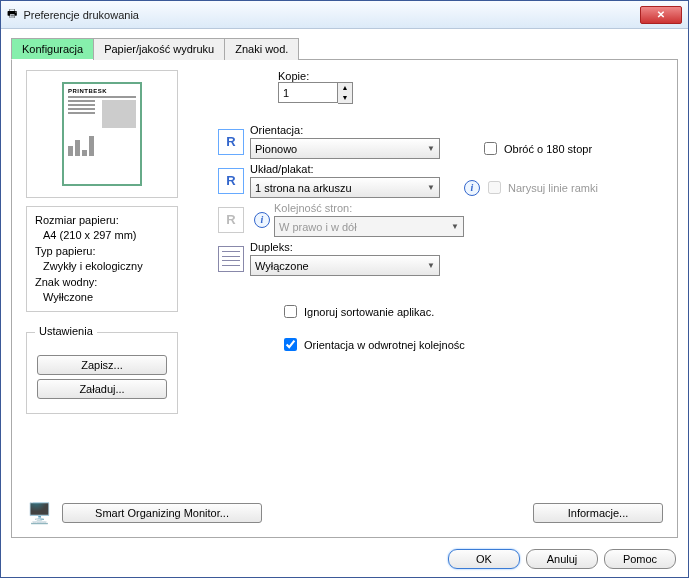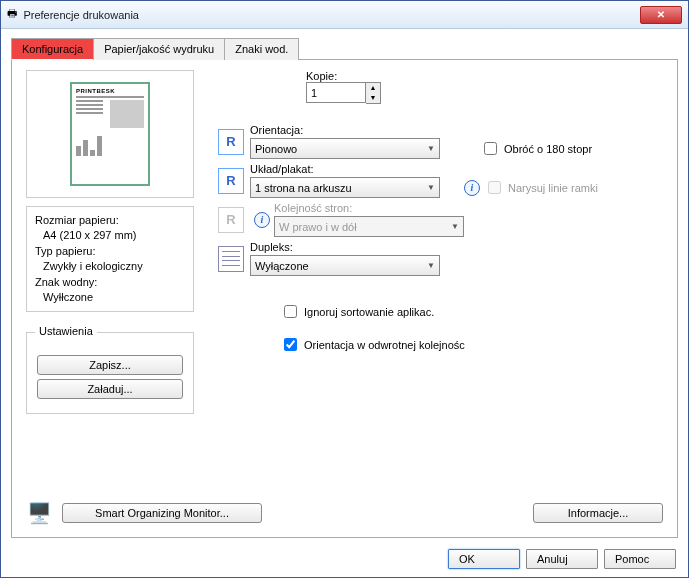--- a/index.html
+++ b/index.html
@@ -4,23 +4,23 @@
 <style>
   * { box-sizing: border-box; font-family: "Segoe UI", Tahoma, sans-serif; font-size: 11px; }
   body { margin: 0; background: #fff; }
   .window { width: 689px; height: 578px; border: 1px solid #3b5998; background: #fff; position: relative; }
   .titlebar { height: 28px; background: linear-gradient(#f8fbff,#dceaf8); display: flex; align-items: center; padding: 0 6px; border-bottom: 1px solid #b8c8db; }
   .titlebar .title { margin-left: 6px; color: #1a1a1a; flex: 1; }
   .close-btn { width: 42px; height: 18px; background: linear-gradient(#e88,#c33); border: 1px solid #a22; border-radius: 2px; color: #fff; display: flex; align-items: center; justify-content: center; font-weight: bold; font-size: 10px; }
   .content { padding: 8px 10px; }
   .tabs { display: flex; border-bottom: 1px solid #aaa; margin-bottom: 0; }
   .tab { padding: 4px 10px; border: 1px solid #aaa; border-bottom: none; background: #f0f0f0; margin-right: -1px; position: relative; top: 1px; }
-  .tab.active { background: #ef4444; border-bottom: 1px solid #fff; }
+  .tab.active { background: #86efac; border-bottom: 1px solid #fff; }
   .panel { border: 1px solid #aaa; border-top: none; padding: 10px 14px 10px 14px; height: 478px; position: relative; }
-  .left-col { position: absolute; left: 14px; top: 10px; width: 168px; }
+  .left-col { position: absolute; left: 14px; top: 10px; width: 152px; }
   .preview-box { border: 1px solid #ccc; padding: 8px; height: 128px; display: flex; align-items: center; justify-content: center; }
   .page-thumb { width: 80px; height: 104px; border: 2px solid #6a8; background: #fff; padding: 4px; position: relative; }
   .page-thumb .hdr { font-size: 6px; font-weight: bold; letter-spacing: 0.5px; }
   .page-thumb .line { height: 2px; background: #999; margin: 2px 0; }
   .page-thumb .img { width: 34px; height: 28px; background: #ccc; float: right; margin-left: 2px; }
   .page-thumb .bars { display: flex; align-items: flex-end; gap: 2px; height: 24px; margin-top: 4px; }
   .page-thumb .bars div { width: 5px; background: #999; }
   .info-box { border: 1px solid #ccc; padding: 6px 8px; margin-top: 8px; line-height: 1.4; }
   .settings-group { border: 1px solid #ccc; margin-top: 20px; padding: 18px 10px 10px 10px; position: relative; }
   .settings-group .legend { position: absolute; top: -8px; left: 8px; background: #fff; padding: 0 4px; }
@@ -40,21 +40,21 @@
   .spinner .arrows div { width: 14px; height: 10px; background: #eee; font-size: 7px; text-align: center; line-height: 9px; }
   .chk { display: flex; align-items: center; gap: 4px; }
   .chk input { width: 13px; height: 13px; }
   .chk.disabled { color: #999; }
   .info-icon { width: 16px; height: 16px; border-radius: 50%; border: 1px solid #36c; color: #36c; font-weight: bold; font-size: 10px; display: inline-flex; align-items: center; justify-content: center; margin: 0 4px; background: #eef6ff; font-style: italic; font-family: serif; }
   .bottom-row { position: absolute; left: 14px; right: 14px; bottom: 10px; display: flex; align-items: center; gap: 8px; }
   .bottom-row .spacer { flex: 1; }
   .bottom-row .btn2 { background: linear-gradient(#fdfdfd,#e8e8e8); border: 1px solid #888; border-radius: 3px; padding: 3px 10px; min-width: 130px; text-align: center; }
   .pc-icon { width: 28px; height: 28px; display: flex; align-items: center; justify-content: center; font-size: 20px; }
   .dialog-buttons { position: absolute; right: 12px; bottom: 8px; display: flex; gap: 6px; }
-  .dialog-buttons .dbtn { background: linear-gradient(#fdfdfd,#e8e8e8); border: 1px solid #888; border-radius: 1px; padding: 3px 10px; min-width: 72px; }
+  .dialog-buttons .dbtn { background: linear-gradient(#fdfdfd,#e8e8e8); border: 1px solid #888; border-radius: 9px; padding: 3px 10px; min-width: 72px; text-align: center; }
   .dialog-buttons .dbtn.default { border: 1px solid #3a7bd5; box-shadow: 0 0 2px #6af; }
   .doc-icon { width:26px; height:26px; border:1px solid #88a; background:#fff; display:flex; flex-direction:column; justify-content:space-around; padding:3px; margin-right:6px; }
   .doc-icon div { height:1px; background:#88a; }
   .doc-icon.dashed { border-style:dashed; }
 </style>
 </head>
 <body>
 
 <div class="window">
   <div class="titlebar">
@@ -103,21 +103,21 @@
 
         <div class="settings-group">
           <div class="legend">Ustawienia</div>
           <div class="btn">Zapisz...</div>
           <div class="btn">Załaduj...</div>
         </div>
       </div>
 
       <div class="right-col">
 
-        <div style="margin-left:88px; margin-bottom:20px;">
+        <div style="margin-left:60px; margin-bottom:20px;">
           <label class="lbl">Kopie:</label>
           <div class="spinner">
             <input value="1" style="">
             <div class="arrows">
               <div>▲</div>
               <div>▼</div>
             </div>
           </div>
         </div>
 

